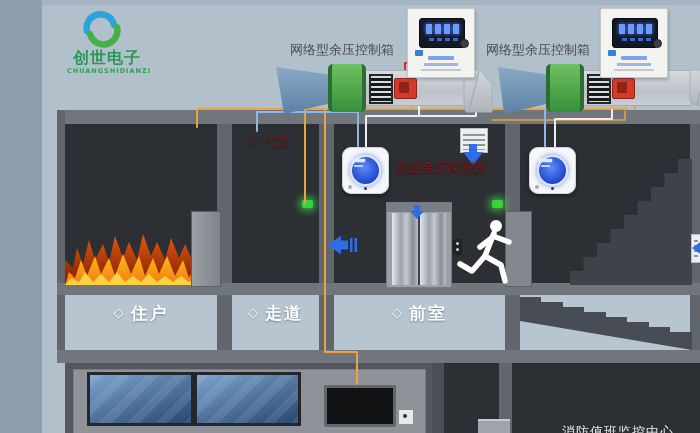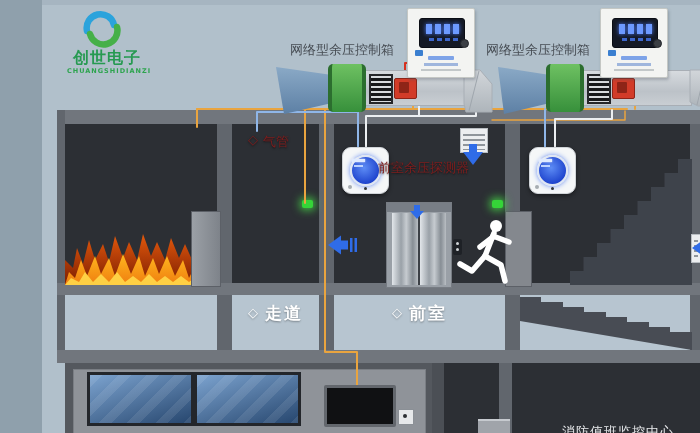--- a/index.html
+++ b/index.html
@@ -261,21 +261,21 @@
     <span class="d1"></span>
     <span class="d2"></span>
   </div>
   <div class="abs z5 detector" style="left:487px;top:147px;">
     <span class="lcd"></span>
     <span class="lb1"></span>
     <span class="lb2"></span>
     <span class="d1"></span>
     <span class="d2"></span>
   </div>
-  <div class="abs z6 devlabel" style="left:336px;top:159px;">前室余压探测器</div>
+  <div class="abs z6 devlabel" style="left:352px;top:159px;font-style:italic;">前室余压探测器</div>
 
   <div class="abs z6 devlabel" style="left:206px;top:132px;">
     <span class="dia">◇</span><span>气管</span>
   </div>
 
   <svg class="abs z5" style="left:0;top:0;" width="700" height="433" viewBox="0 0 700 433">
     <g fill="#2f6ce8">
       <g>
         <rect x="661" y="112" width="16" height="2.5"></rect>
           <rect x="661" y="116.5" width="16" height="2.5"></rect>
@@ -315,20 +315,23 @@
     <circle cx="41" cy="9" r="6" fill="#ffffff"></circle>
     <g fill="none" stroke="#ffffff" stroke-width="5.5" stroke-linecap="round" stroke-linejoin="round">
       <path d="M39,16 L30,39"></path>
       <path d="M38,19 L54,25"></path>
       <path d="M38,20 L25,30"></path>
       <path d="M30,39 L46,48 L50,64"></path>
       <path d="M30,39 L17,54 L5,47"></path>
     </g>
   </svg>
 
+  <div class="abs z6 rlabel" style="left:23px;width:152px;">
+    <span class="dia">◇</span><span>住户</span>
+  </div>
   <div class="abs z6 rlabel" style="left:190px;width:87px;">
     <span class="dia">◇</span><span>走道</span>
   </div>
   <div class="abs z6 rlabel" style="left:292px;width:171px;">
     <span class="dia">◇</span><span>前室</span>
   </div>
 
 </div>
 
 </body></html>

